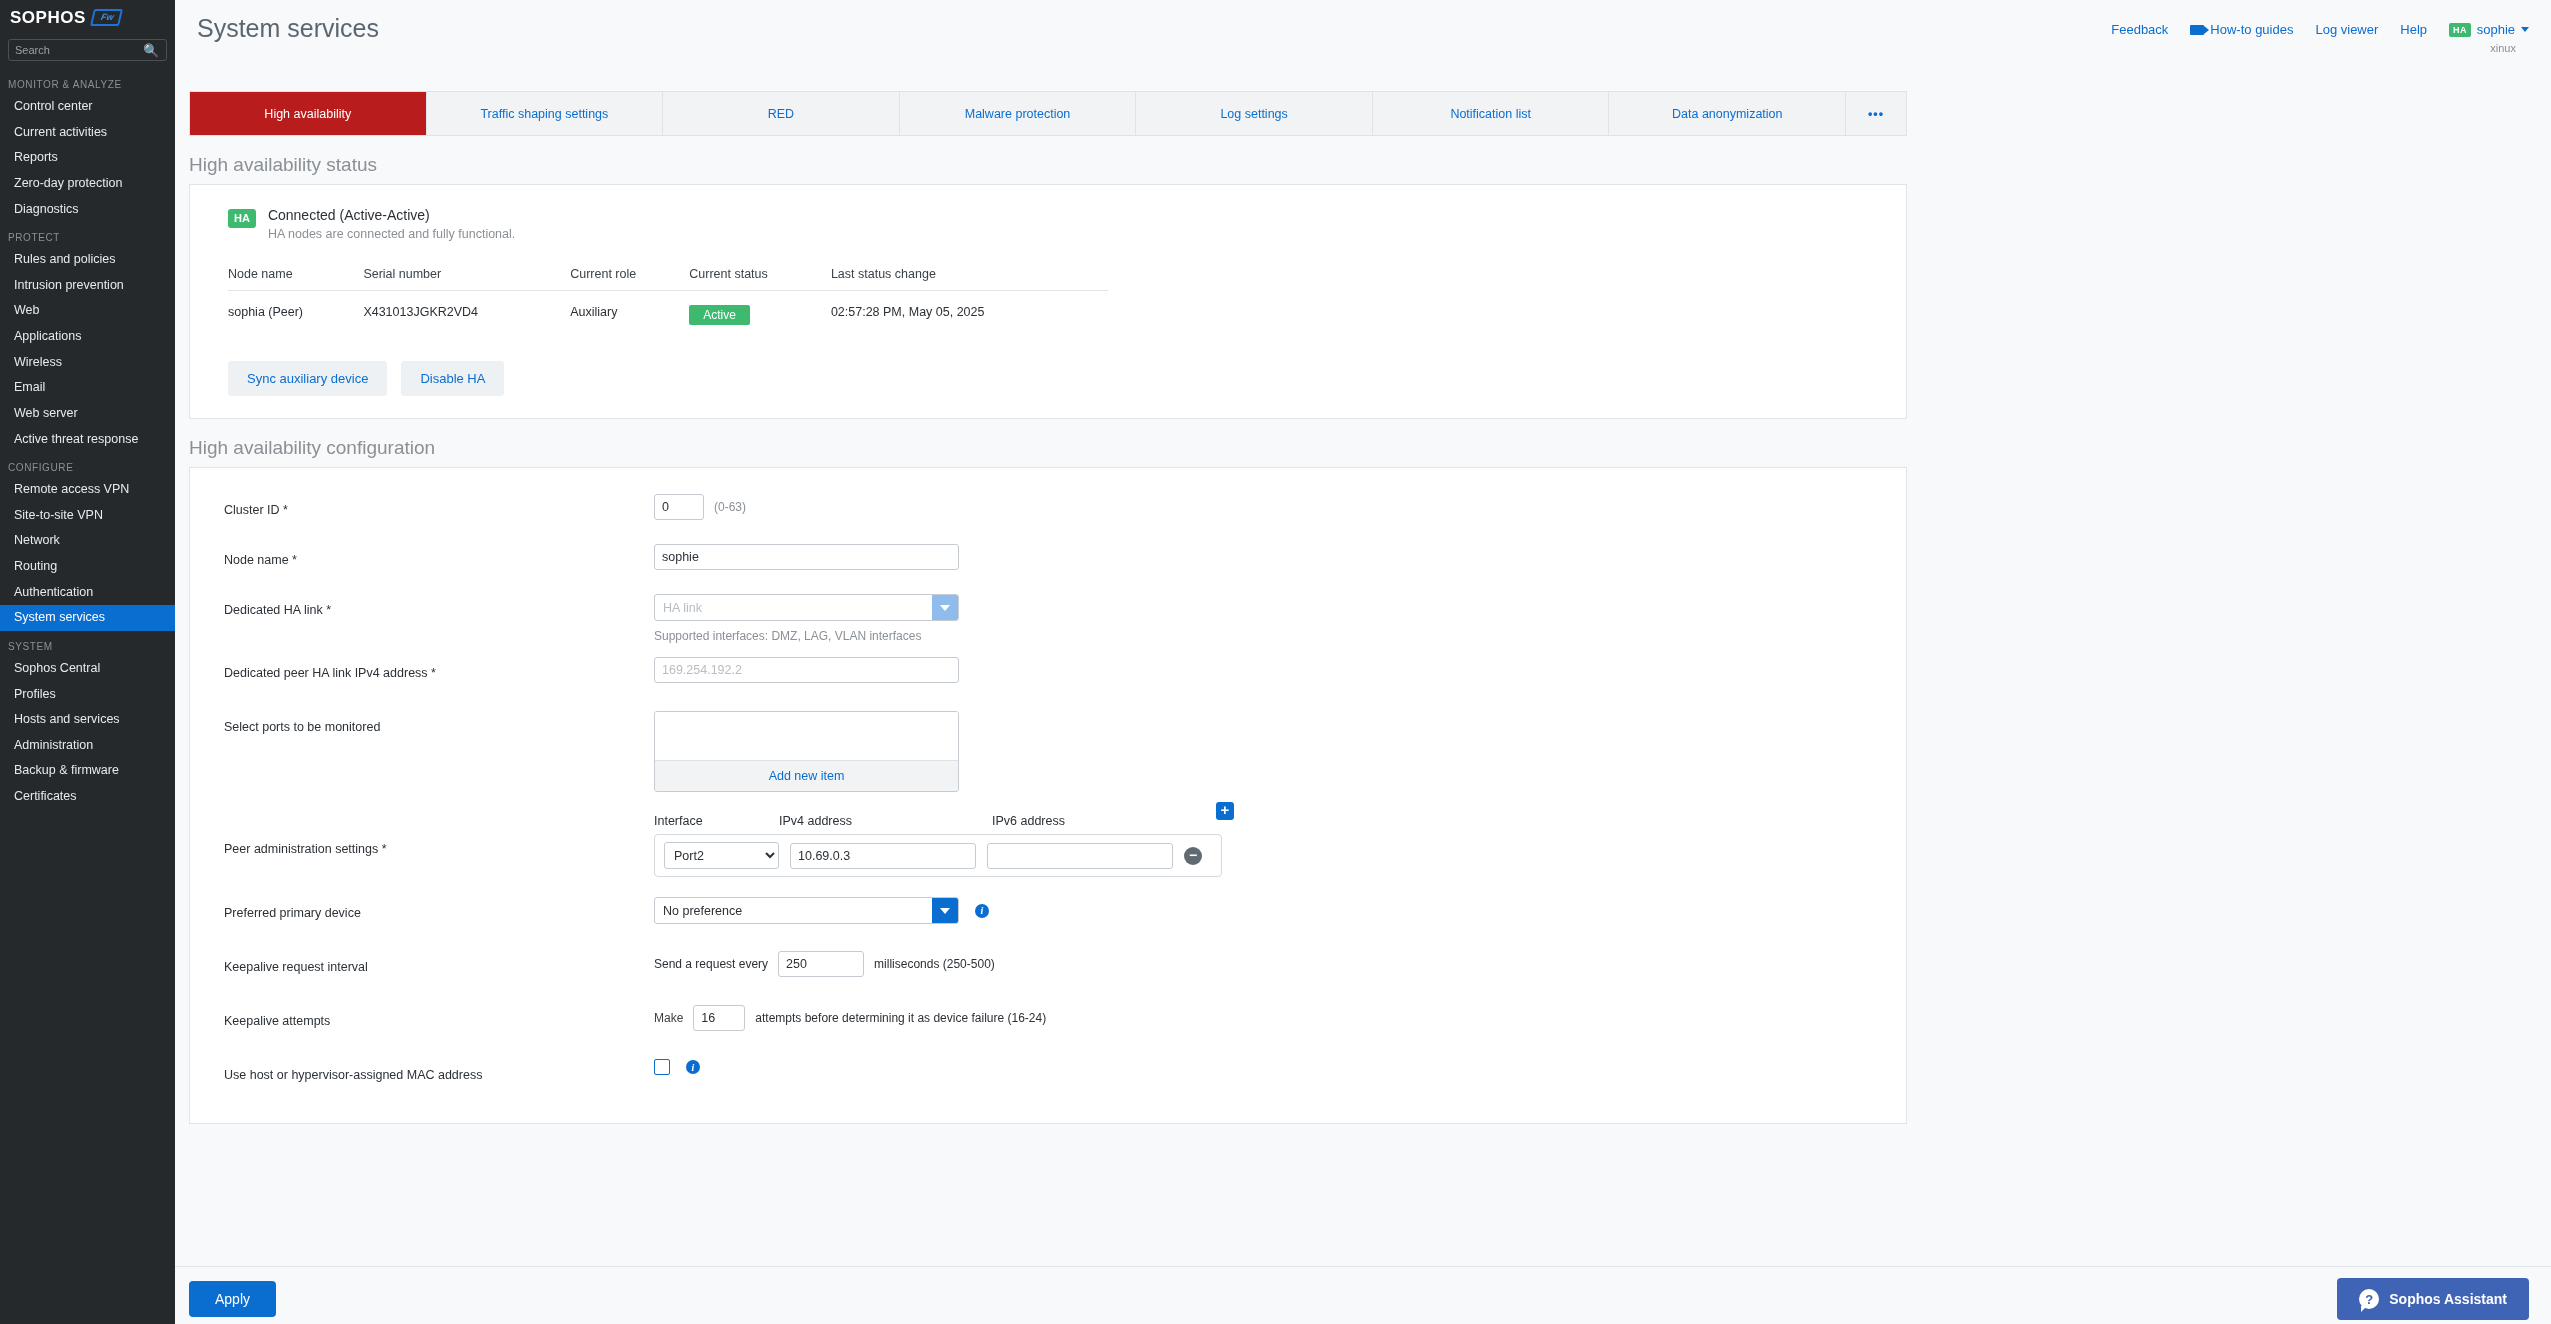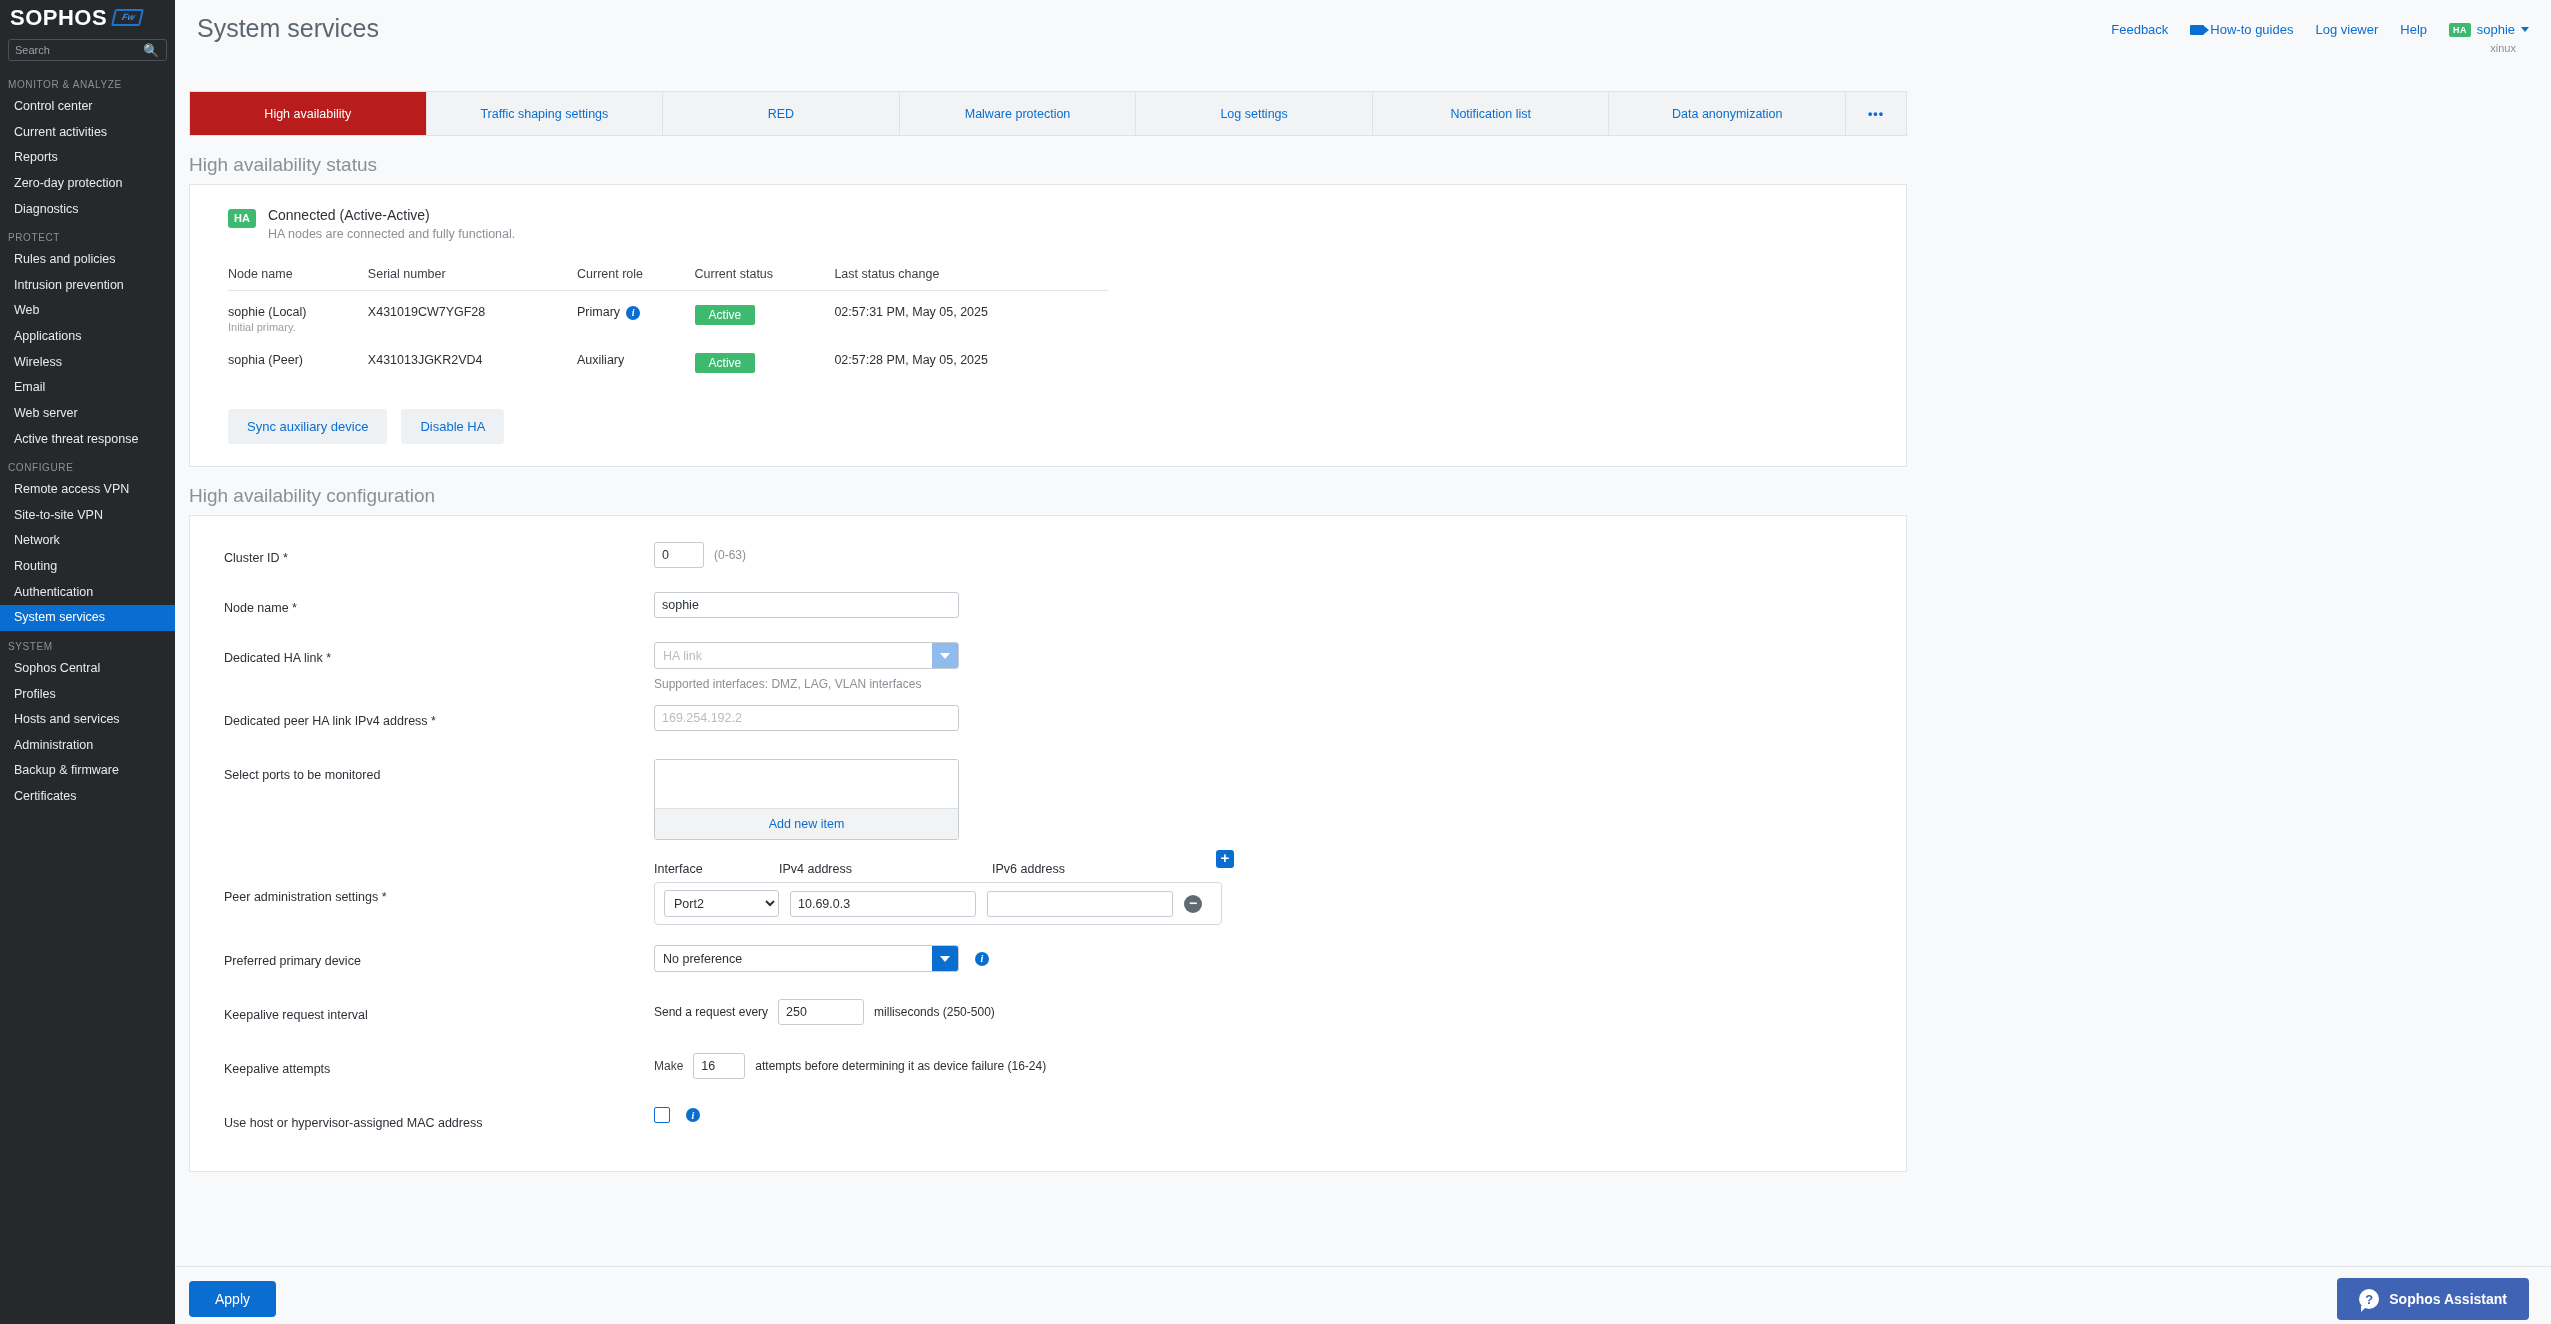--- a/index.html
+++ b/index.html
@@ -15,21 +15,21 @@
   .sidebar {
     width: 175px; min-width: 175px; height: 1324px;
     background: #26292c; color: #e8eaec;
     padding-top: 0;
   }
   .brand {
     height: 35px; display: flex; align-items: center;
     padding: 0 10px; gap: 6px; background: #26292c;
   }
   .brand-word {
-    color: #ffffff; font-weight: bold; font-size: 22px;
+    color: #ffffff; font-weight: bold; font-size: 17px;
     letter-spacing: 0.5px; font-family: "Liberation Sans", sans-serif;
   }
   .brand-fw {
     border: 2px solid #1e74d4; color: #3f8fe0;
     font-size: 9px; padding: 2px 5px 2px 7px;
     transform: skewX(-13deg); line-height: 1;
     font-style: italic; font-weight: 600; border-radius: 2px;
   }
   .search-wrap { padding: 4px 8px 8px 8px; }
   .search-box {
@@ -373,30 +373,20 @@
               <th>Node name</th>
               <th>Serial number</th>
               <th>Current role</th>
               <th>Current status</th>
               <th>Last status change</th>
             </tr>
           </thead>
         <tbody id="nodes-body">
             <tr>
               <td>
-                <div>sophie (Local)</div>
-                <div class="node-sub">Initial primary.</div>
-              </td>
-              <td>X431019CW7YGF28</td>
-              <td><span>Primary</span><span class="info-dot">i</span></td>
-              <td><span class="pill-active">Active</span></td>
-              <td>02:57:31 PM, May 05, 2025</td>
-            </tr>
-            <tr>
-              <td>
                 <div>sophia (Peer)</div>
               </td>
               <td>X431013JGKR2VD4</td>
               <td><span>Auxiliary</span></td>
               <td><span class="pill-active">Active</span></td>
               <td>02:57:28 PM, May 05, 2025</td>
             </tr>
           </tbody>
       </table>
 

